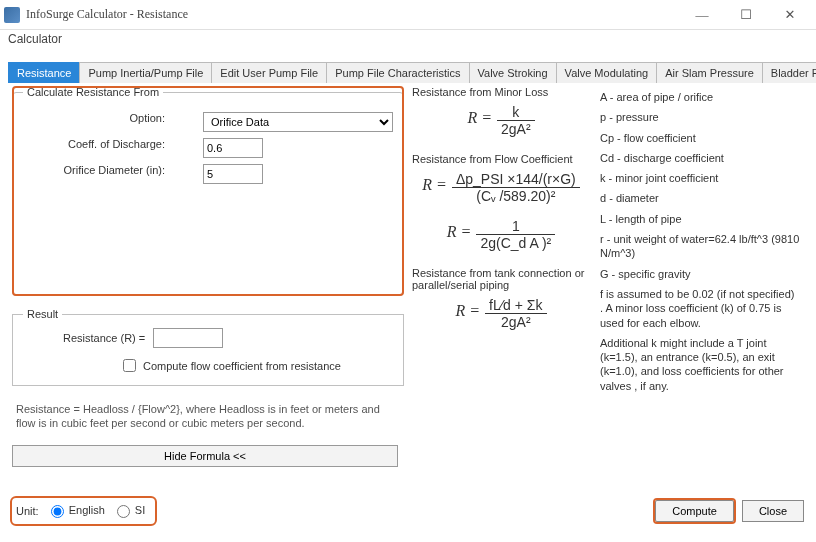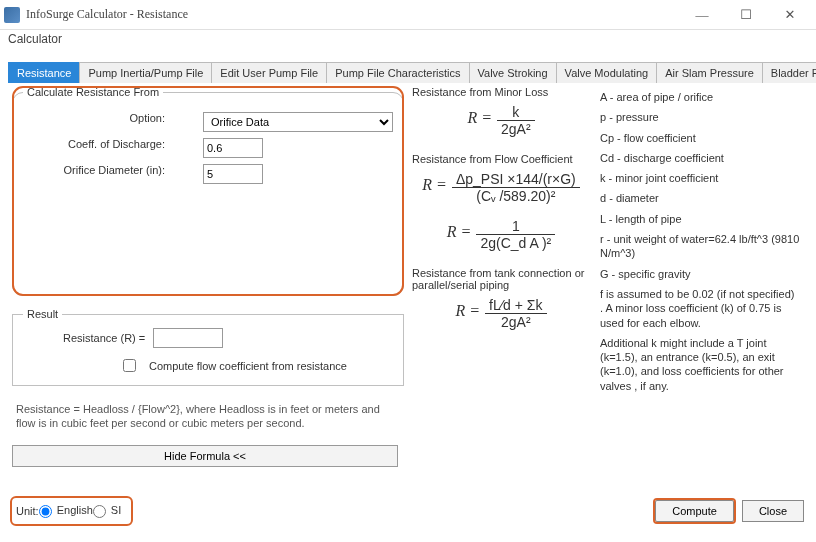--- a/index.html
+++ b/index.html
@@ -83,21 +83,21 @@
     position: relative;
   }
   legend {
     font-size: 11px;
     padding: 0 4px;
     color: #333;
   }
   .highlight-orange {
     outline: 2px solid #d9632a;
     outline-offset: -2px;
-    border-radius: 11px;
+    border-radius: 4px;
   }
   .form-row {
     display: flex;
     align-items: flex-start;
     margin: 6px 0;
     gap: 30px;
   }
   .form-row label {
     width: 150px;
     text-align: right;
@@ -110,21 +110,21 @@
     font-size: 11px;
     padding: 2px 3px;
     height: 20px;
     background:#fff;
   }
   .form-row select { width: 190px; }
   .form-row input[type=text] { width: 60px; }
   .result-field {
     border:1px solid #999; width:70px;height:20px;display:inline-block;background:#fff;
   }
-  .checkbox-row { display:flex;align-items:center;gap:10px;margin-top:8px;margin-left:96px;}
+  .checkbox-row { display:flex;align-items:center;gap:4px;margin-top:8px;margin-left:96px;}
   .note {
     font-size: 11px;
     color: #555;
     margin-top: 10px;
     line-height: 1.3;
     padding: 0 4px;
   }
   .hide-btn {
     float: right;
     padding: 4px 12px;
@@ -156,21 +156,21 @@
     position: absolute;
     bottom: 18px;
     left: 12px; right: 12px;
     display: flex;
     align-items: center;
   }
   .unit-box {
     outline: 2px solid #d9632a;
     border-radius: 4px;
     padding: 6px 10px 6px 4px;
-    display:flex; align-items:center; gap:0;
+    display:flex; align-items:center; gap:12px;
     font-size: 11px;
   }
   .footer .spacer { flex:1; }
   .btn {
     padding: 4px 16px;
     border: 1px solid #888;
     background: #f3f3f3;
     font-size: 11px;
     margin-left: 8px;
   }

